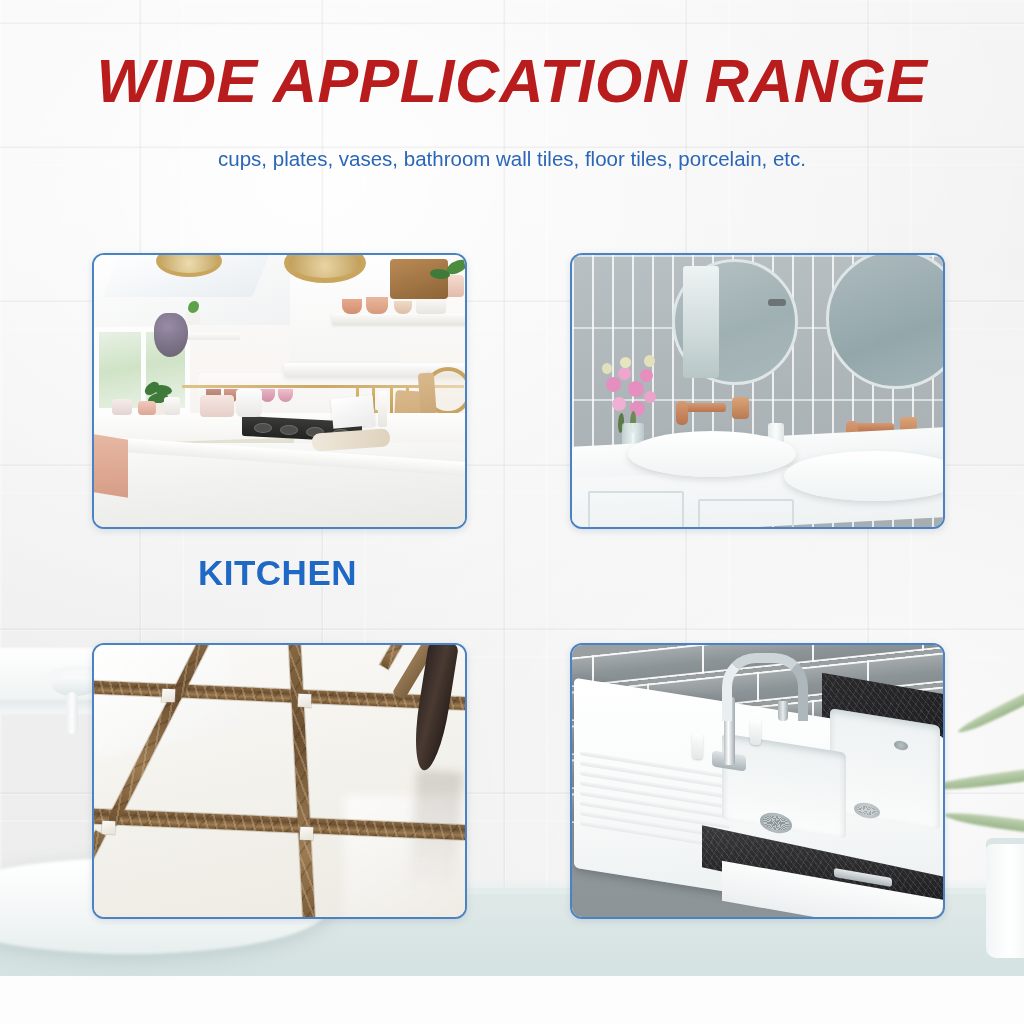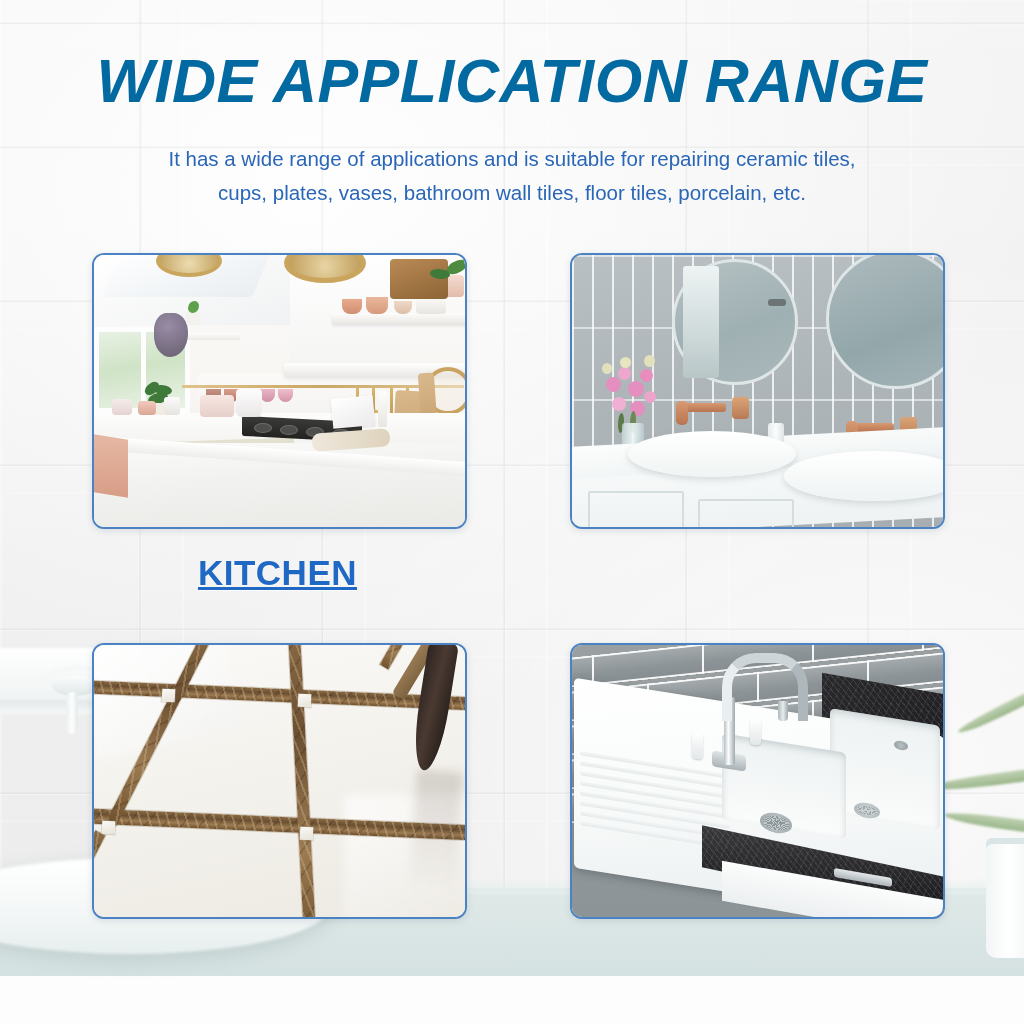--- a/index.html
+++ b/index.html
@@ -26,21 +26,21 @@
     background:linear-gradient(180deg,rgba(0,0,0,.015),rgba(0,0,0,.045),rgba(255,255,255,.85));}
   .tileglow{position:absolute;inset:0;
     background:repeating-linear-gradient(90deg,rgba(255,255,255,.55) 0 2px,rgba(255,255,255,0) 2px 182px),
                repeating-linear-gradient(180deg,rgba(255,255,255,.45) 0 2px,rgba(255,255,255,0) 2px 164px);
     opacity:.5;}
 
   
   .title{
     position:absolute;left:0;right:0;top:46px;text-align:center;
     font-size:61px;font-weight:bold;font-style:italic;letter-spacing:.5px;
-    color:#0369a1;white-space:nowrap;
+    color:#b91c1c;white-space:nowrap;
     text-shadow:0 1px 0 rgba(255,255,255,.8);
   }
   .subtitle{
     position:absolute;left:62px;right:62px;top:142px;text-align:center;
     font-size:20.5px;line-height:34px;color:#2a66b8;font-weight:500;
   }
   .subtitle .ln{display:block;}
 
   
   .counter{
@@ -84,21 +84,20 @@
   .card{
     position:absolute;width:371px;height:272px;border-radius:12px;
     border:2px solid #4b82c4;overflow:hidden;background:#fff;
     box-shadow:0 2px 7px rgba(90,110,140,.18);
   }
   .ph{position:absolute;inset:0;overflow:hidden;}
   .lbl{
     position:absolute;width:371px;text-align:center;
     font-size:35px;font-weight:bold;color:#1f69c4;letter-spacing:.5px;
     text-shadow:0 1px 0 rgba(255,255,255,.75);
-    text-decoration:underline;
   }
 
   
   .k-bg{position:absolute;inset:0;background:linear-gradient(180deg,#fdfcfb 0%,#f7f4f1 55%,#efeae6 100%);}
   .k-ceiling{position:absolute;left:0;top:0;width:210px;height:70px;
     background:linear-gradient(160deg,#ffffff,#f0f1f2);}
   .k-skylight{position:absolute;left:18px;top:-6px;width:150px;height:48px;
     background:linear-gradient(160deg,#ffffff,#e9eef2);transform:skewX(-22deg);border-radius:4px;}
   .k-hood{position:absolute;left:196px;top:-4px;width:110px;height:122px;
     background:linear-gradient(180deg,#ffffff,#f4f4f3);border-radius:2px;}
@@ -290,21 +289,20 @@
     <div class="h" style="top:22px"></div>
     <div class="h" style="top:146px"></div>
     <div class="h" style="top:300px"></div>
     <div class="h" style="top:464px"></div>
     <div class="h" style="top:628px"></div>
     <div class="h" style="top:792px"></div>
   </div>
 
   <div class="title">WIDE APPLICATION RANGE</div>
   <div class="subtitle">
-    <span class="ln">It has a wide range of applications and is suitable for repairing ceramic tiles,</span>
     <span class="ln">cups, plates, vases, bathroom wall tiles, floor tiles, porcelain, etc.</span>
   </div>
 
   <div class="counter"></div>
   <div class="floorwhite"></div>
   <div class="basin"></div>
   <div class="vanity"></div>
   <div class="vanity-top"></div>
   <div class="tap-ring"></div>
   <div class="tap-base"></div>

